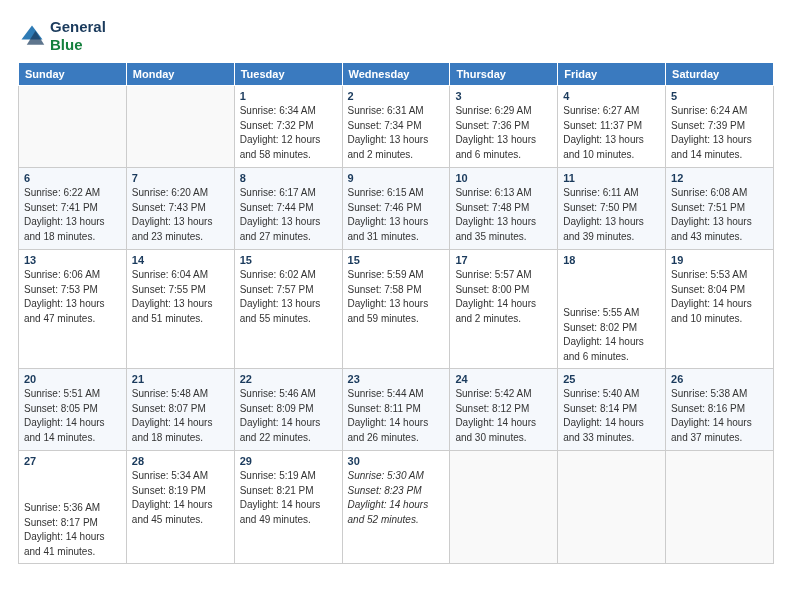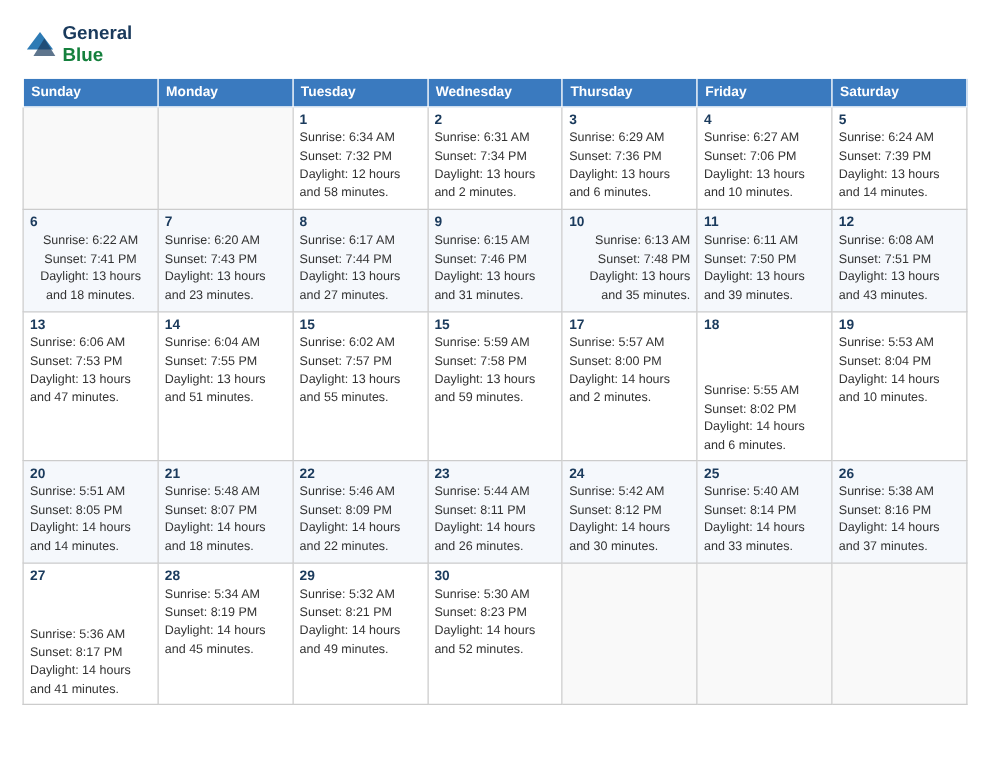--- a/index.html
+++ b/index.html
@@ -147,36 +147,36 @@
           <td>
             <span class="day-num">3</span>
             <div class="day-info" style="white-space: pre-line;">Sunrise: 6:29 AM
 Sunset: 7:36 PM
 Daylight: 13 hours
 and 6 minutes.</div>
           </td>
           <td>
             <span class="day-num">4</span>
             <div class="day-info" style="white-space: pre-line;">Sunrise: 6:27 AM
-Sunset: 7:06 PM
+Sunset: 11:37 PM
 Daylight: 13 hours
 and 10 minutes.</div>
           </td>
           <td>
             <span class="day-num">5</span>
             <div class="day-info" style="white-space: pre-line;">Sunrise: 6:24 AM
 Sunset: 7:39 PM
 Daylight: 13 hours
 and 14 minutes.</div>
           </td>
         </tr>
         <tr>
           <td>
             <span class="day-num">6</span>
-            <div class="day-info" style="white-space: pre-line; text-align: center;">Sunrise: 6:22 AM
+            <div class="day-info" style="white-space: pre-line;">Sunrise: 6:22 AM
 Sunset: 7:41 PM
 Daylight: 13 hours
 and 18 minutes.</div>
           </td>
           <td>
             <span class="day-num">7</span>
             <div class="day-info" style="white-space: pre-line;">Sunrise: 6:20 AM
 Sunset: 7:43 PM
 Daylight: 13 hours
 and 23 minutes.</div>
@@ -190,21 +190,21 @@
           </td>
           <td>
             <span class="day-num">9</span>
             <div class="day-info" style="white-space: pre-line;">Sunrise: 6:15 AM
 Sunset: 7:46 PM
 Daylight: 13 hours
 and 31 minutes.</div>
           </td>
           <td>
             <span class="day-num">10</span>
-            <div class="day-info" style="white-space: pre-line; text-align: right;">Sunrise: 6:13 AM
+            <div class="day-info" style="white-space: pre-line;">Sunrise: 6:13 AM
 Sunset: 7:48 PM
 Daylight: 13 hours
 and 35 minutes.</div>
           </td>
           <td>
             <span class="day-num">11</span>
             <div class="day-info" style="white-space: pre-line;">Sunrise: 6:11 AM
 Sunset: 7:50 PM
 Daylight: 13 hours
 and 39 minutes.</div>
@@ -329,28 +329,28 @@
           </td>
           <td>
             <span class="day-num">28</span>
             <div class="day-info" style="white-space: pre-line;">Sunrise: 5:34 AM
 Sunset: 8:19 PM
 Daylight: 14 hours
 and 45 minutes.</div>
           </td>
           <td>
             <span class="day-num">29</span>
-            <div class="day-info" style="white-space: pre-line;">Sunrise: 5:32 AM
+            <div class="day-info" style="white-space: pre-line;">Sunrise: 5:19 AM
 Sunset: 8:21 PM
 Daylight: 14 hours
 and 49 minutes.</div>
           </td>
           <td>
             <span class="day-num">30</span>
-            <div class="day-info" style="white-space: pre-line;">Sunrise: 5:30 AM
+            <div class="day-info" style="white-space: pre-line; font-style: italic;">Sunrise: 5:30 AM
 Sunset: 8:23 PM
 Daylight: 14 hours
 and 52 minutes.</div>
           </td>
           <td class="empty"></td>
           <td class="empty"></td>
           <td class="empty"></td>
         </tr>
       </tbody>
   </table>

